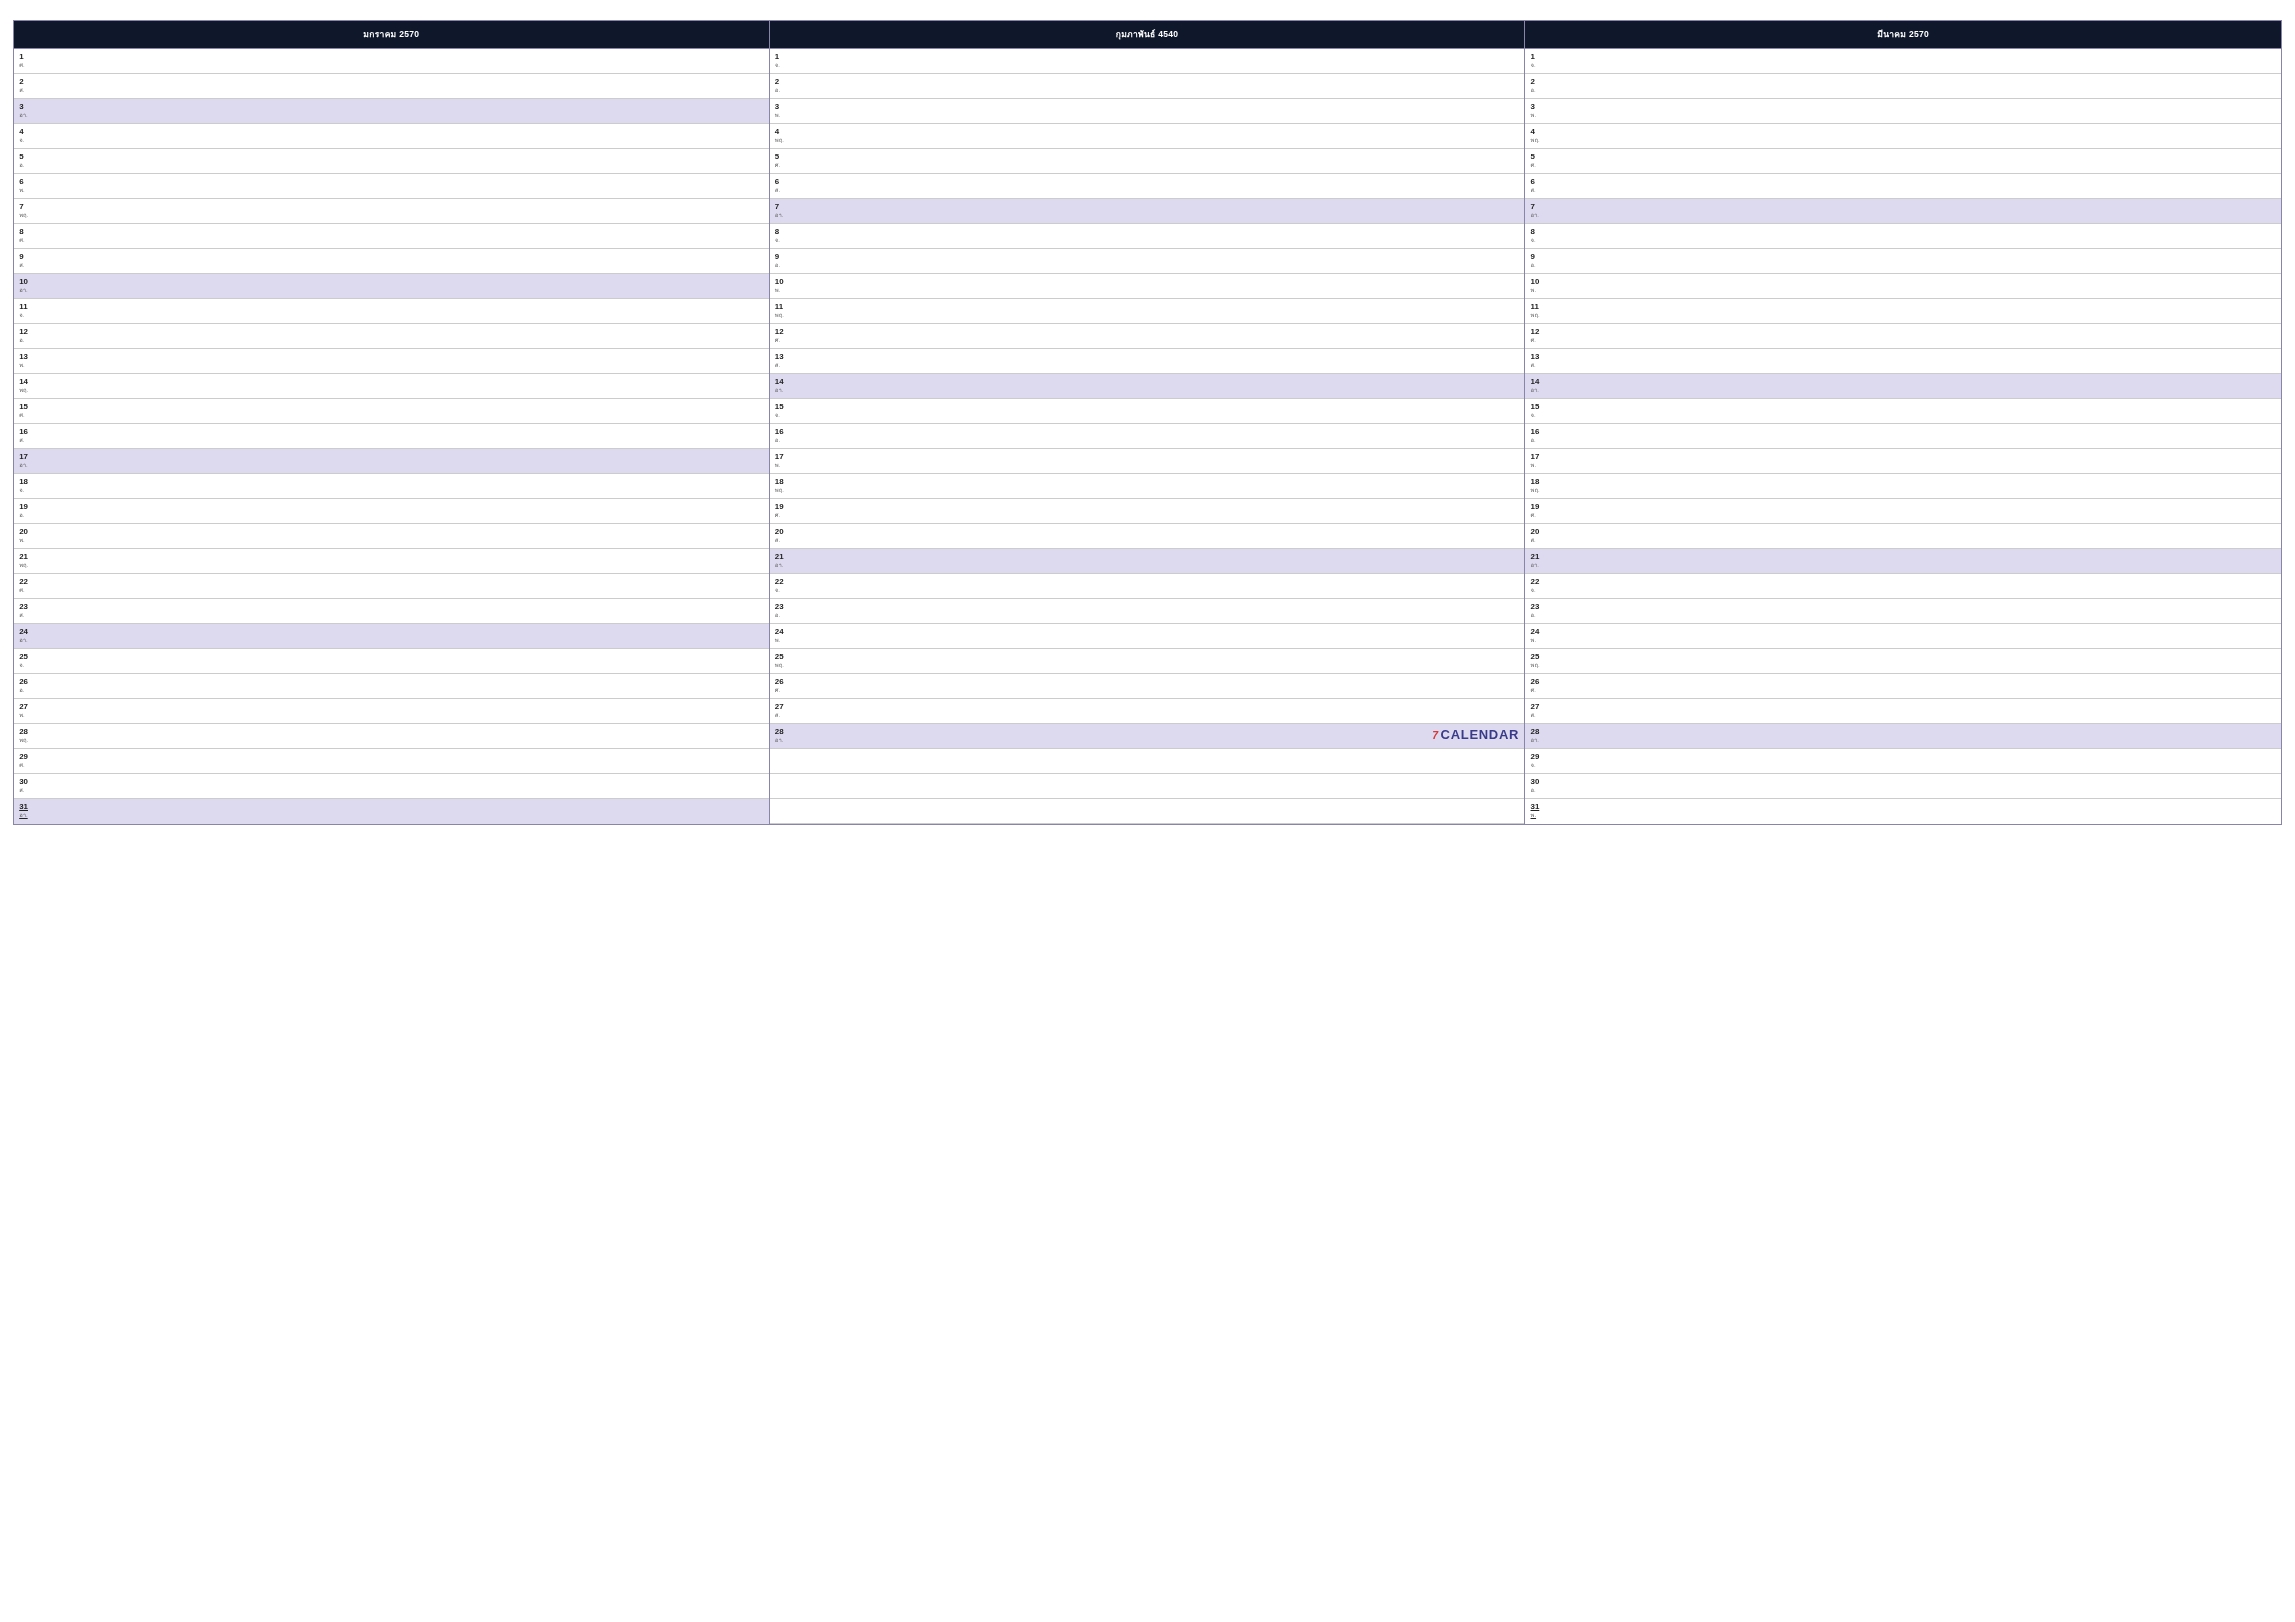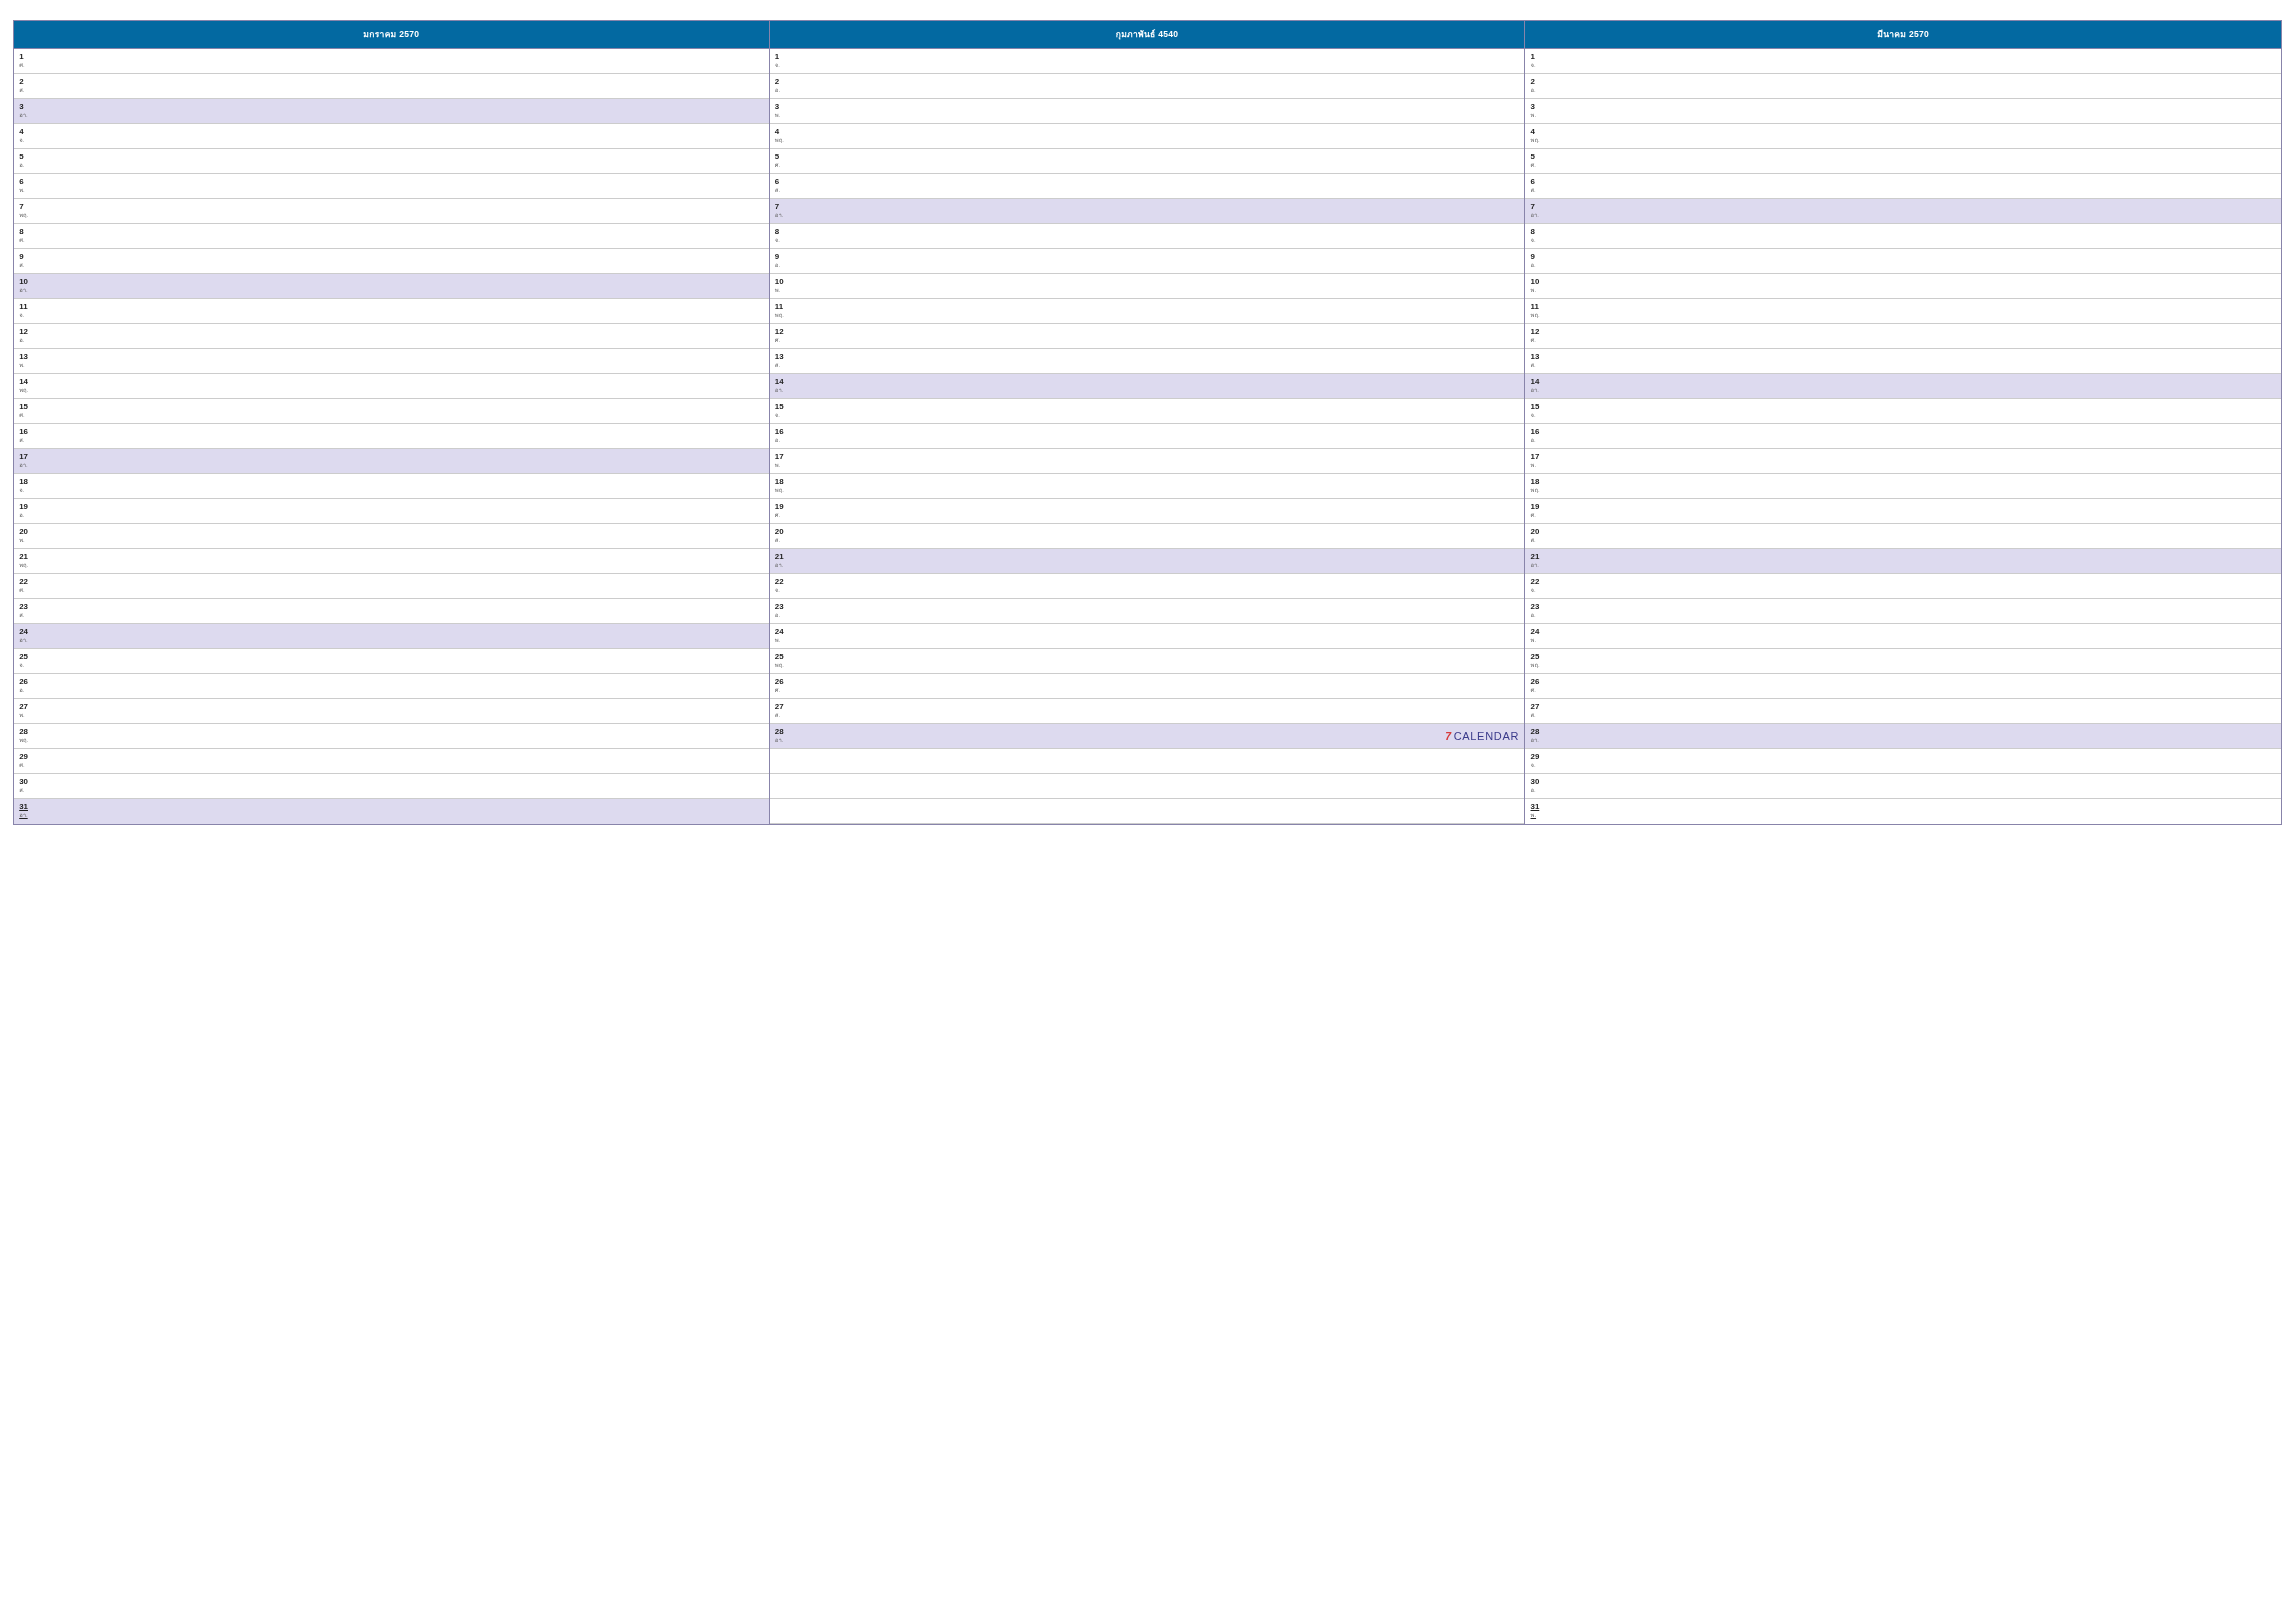--- a/index.html
+++ b/index.html
@@ -16,21 +16,21 @@
       border: 1px solid #8884aa;
       width: 100%;
     }
     .month-col {
       border-right: 1px solid #8884aa;
     }
     .month-col:last-child {
       border-right: none;
     }
     .month-header {
-      background: #0369a1;
+      background: #0f172a;
       color: #fff;
       text-align: center;
       padding: 6.5px 3.9px;
       font-size: 8.5px;
       font-weight: bold;
       border-bottom: 1px solid #8884aa;
       letter-spacing: 0.3px;
     }
     .day-row {
       border-bottom: 0.7px solid #ccc;
@@ -71,22 +71,22 @@
       color: #555;
     }
     .watermark-num {
       color: #d63a3a;
       font-weight: bold;
       font-size: 10.5px;
       font-style: italic;
     }
     .watermark-text {
       color: #3a3a8a;
-      font-weight: normal;
-      font-size: 11px;
+      font-weight: bold;
+      font-size: 13px;
       letter-spacing: 0.7px;
     }
     .col-wrapper {
       position: relative;
     }
   </style>
 </head>
 <body>
 
 <div class="calendar-grid" id="calendar-root">

